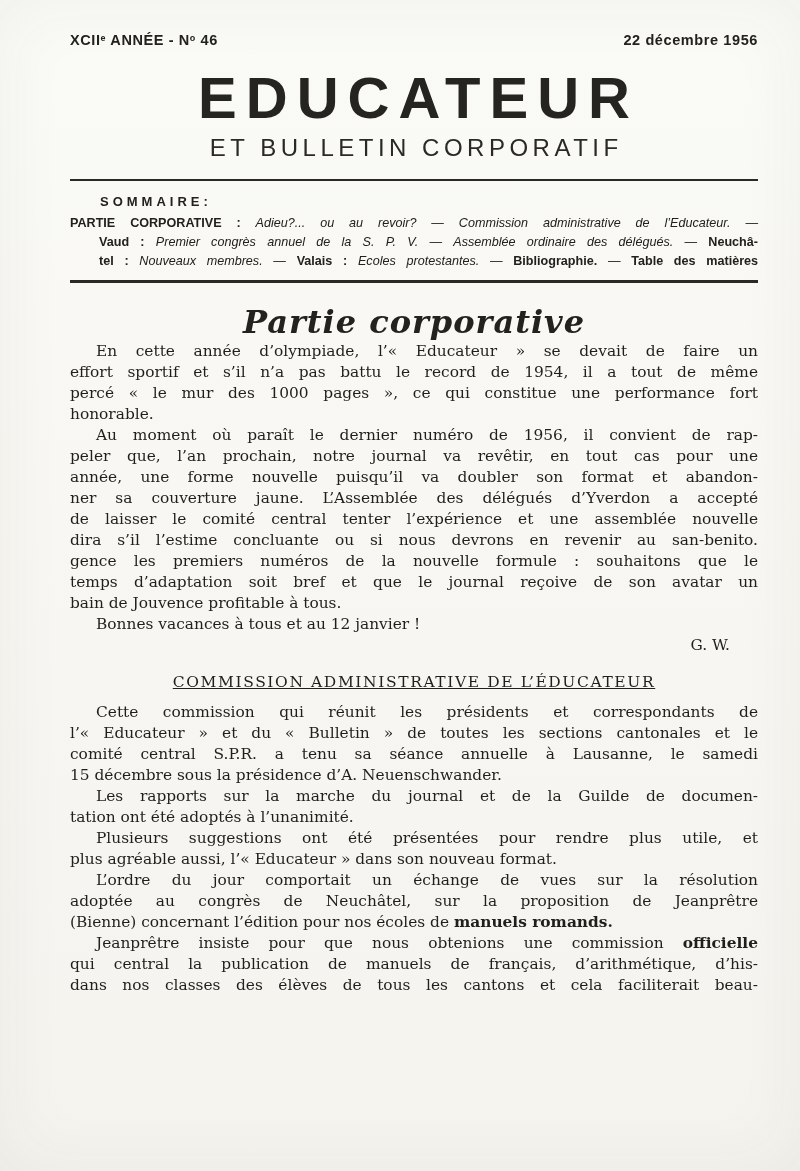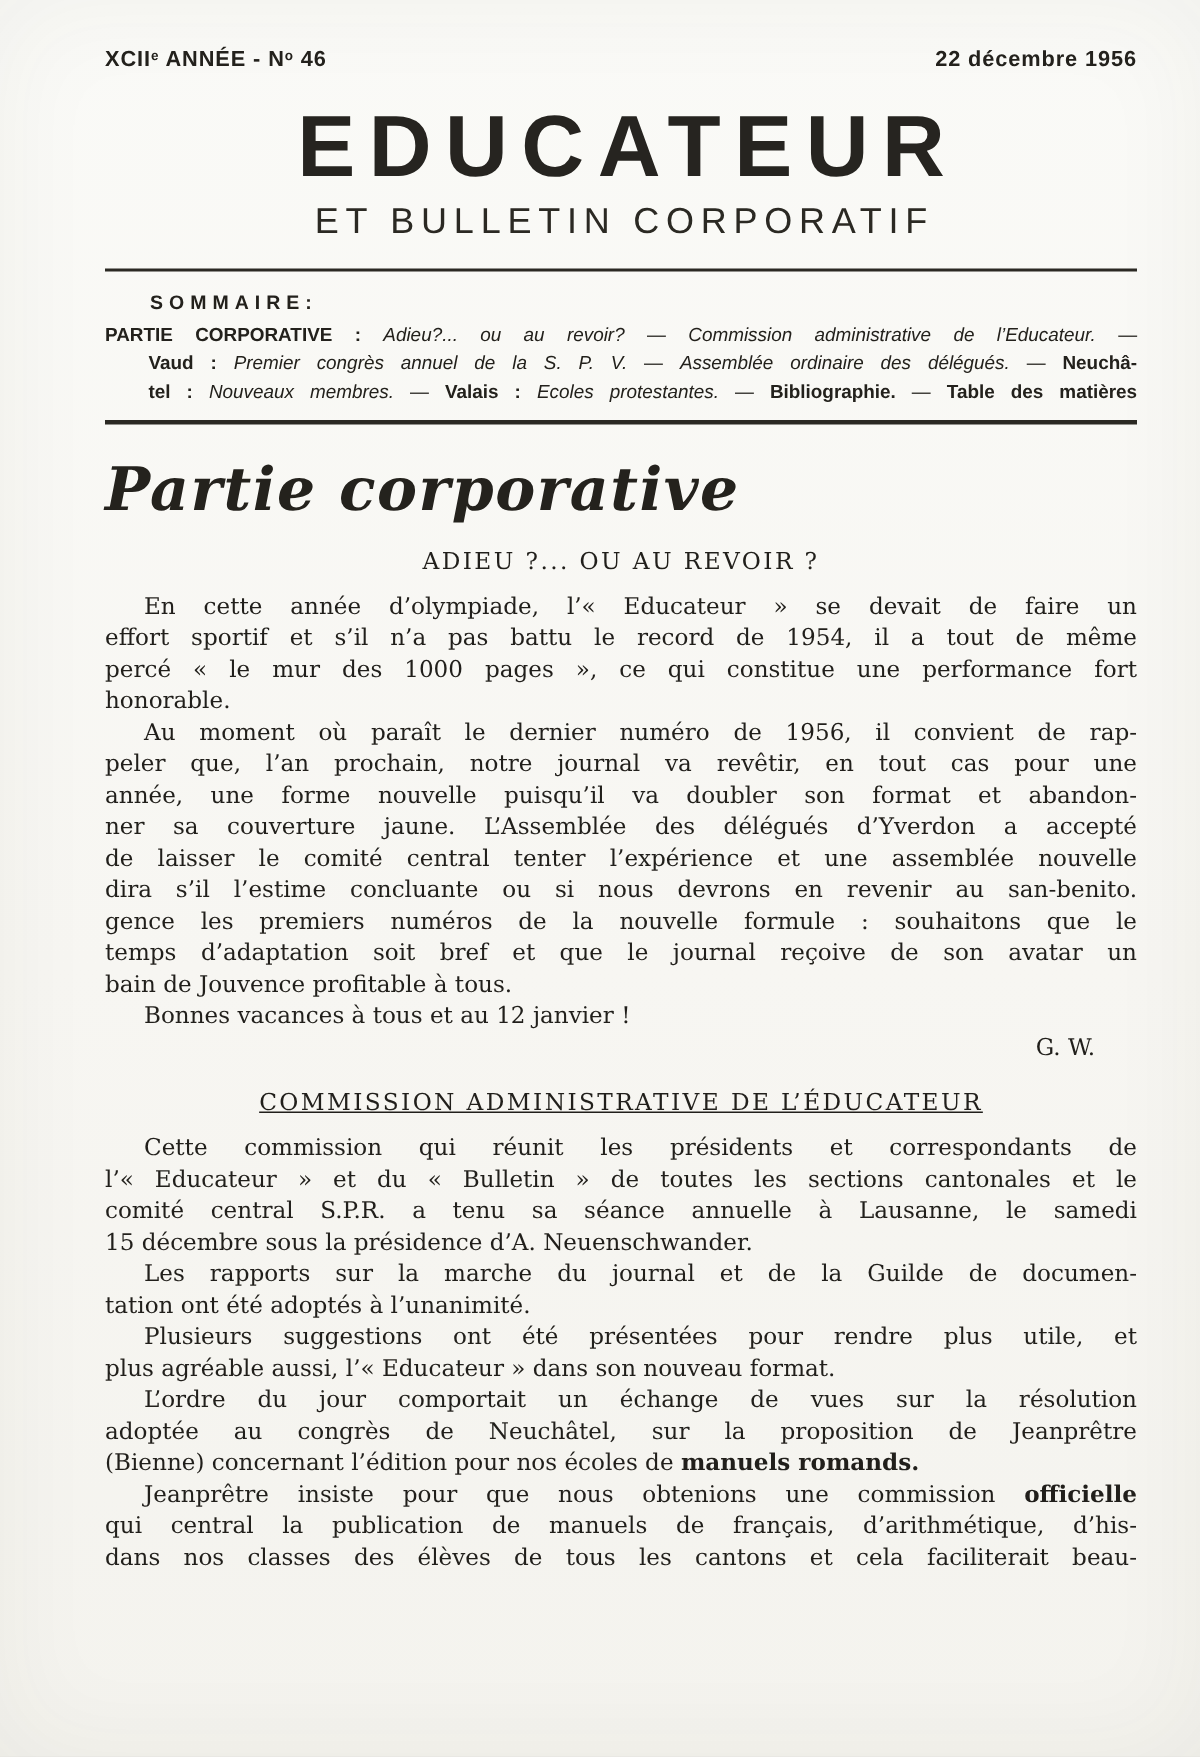--- a/index.html
+++ b/index.html
@@ -46,23 +46,23 @@
     font-family:"Liberation Sans",sans-serif;font-size:12.6px;line-height:19px;
     color:#23211c;
     text-align:justify;text-align-last:justify;
   }
   .som-line.indent{margin-left:29px;}
   .som-line .b{font-weight:700;}
   .som-line .i{font-style:italic;}
 
   
   .script-heading{
-    margin:20px 0 0;text-align:left;
+    margin:20px 0 0;text-align:center;
     font-family:"DejaVu Serif",serif;font-style:italic;font-weight:700;
-    font-size:40px;letter-spacing:1px;color:#24221d;
+    font-size:32px;letter-spacing:1px;color:#24221d;
   }
 
   .article-heading{
     margin:15px 0 11px;text-align:center;
     font-family:"DejaVu Serif",serif;font-weight:400;font-size:15.5px;
     letter-spacing:1.6px;color:#211f1b;
   }
   .article-heading.second{margin-top:17px;text-decoration:underline;}
 
   
@@ -99,21 +99,20 @@
     <div class="sommaire">
       <div class="som-line"><span class="b">PARTIE CORPORATIVE : </span><span class="i">Adieu?... ou au revoir? </span><span>— </span><span class="i">Commission administrative de l’Educateur. </span><span>—</span></div>
       <div class="som-line indent"><span class="b">Vaud : </span><span class="i">Premier congrès annuel de la S. P. V. </span><span>— </span><span class="i">Assemblée ordinaire des délégués. </span><span>— </span><span class="b">Neuchâ-</span></div>
       <div class="som-line indent"><span class="b">tel : </span><span class="i">Nouveaux membres. </span><span>— </span><span class="b">Valais : </span><span class="i">Ecoles protestantes. </span><span>— </span><span class="b">Bibliographie. </span><span>— </span><span class="b">Table des matières</span></div>
     </div>
 
     <div class="rule rule-thick"></div>
 
     <h1 class="script-heading">Partie corporative</h1>
 
-    <h2 class="article-heading">ADIEU ?... OU AU REVOIR ?</h2>
 
     <div class="bodytext">
       <div class="ln first">En cette année d’olympiade, l’« Educateur » se devait de faire un</div>
       <div class="ln">effort sportif et s’il n’a pas battu le record de 1954, il a tout de même</div>
       <div class="ln">percé « le mur des 1000 pages », ce qui constitue une performance fort</div>
       <div class="ln last">honorable.</div>
 
       <div class="ln first">Au moment où paraît le dernier numéro de 1956, il convient de rap-</div>
       <div class="ln">peler que, l’an prochain, notre journal va revêtir, en tout cas pour une</div>
       <div class="ln">année, une forme nouvelle puisqu’il va doubler son format et abandon-</div>

